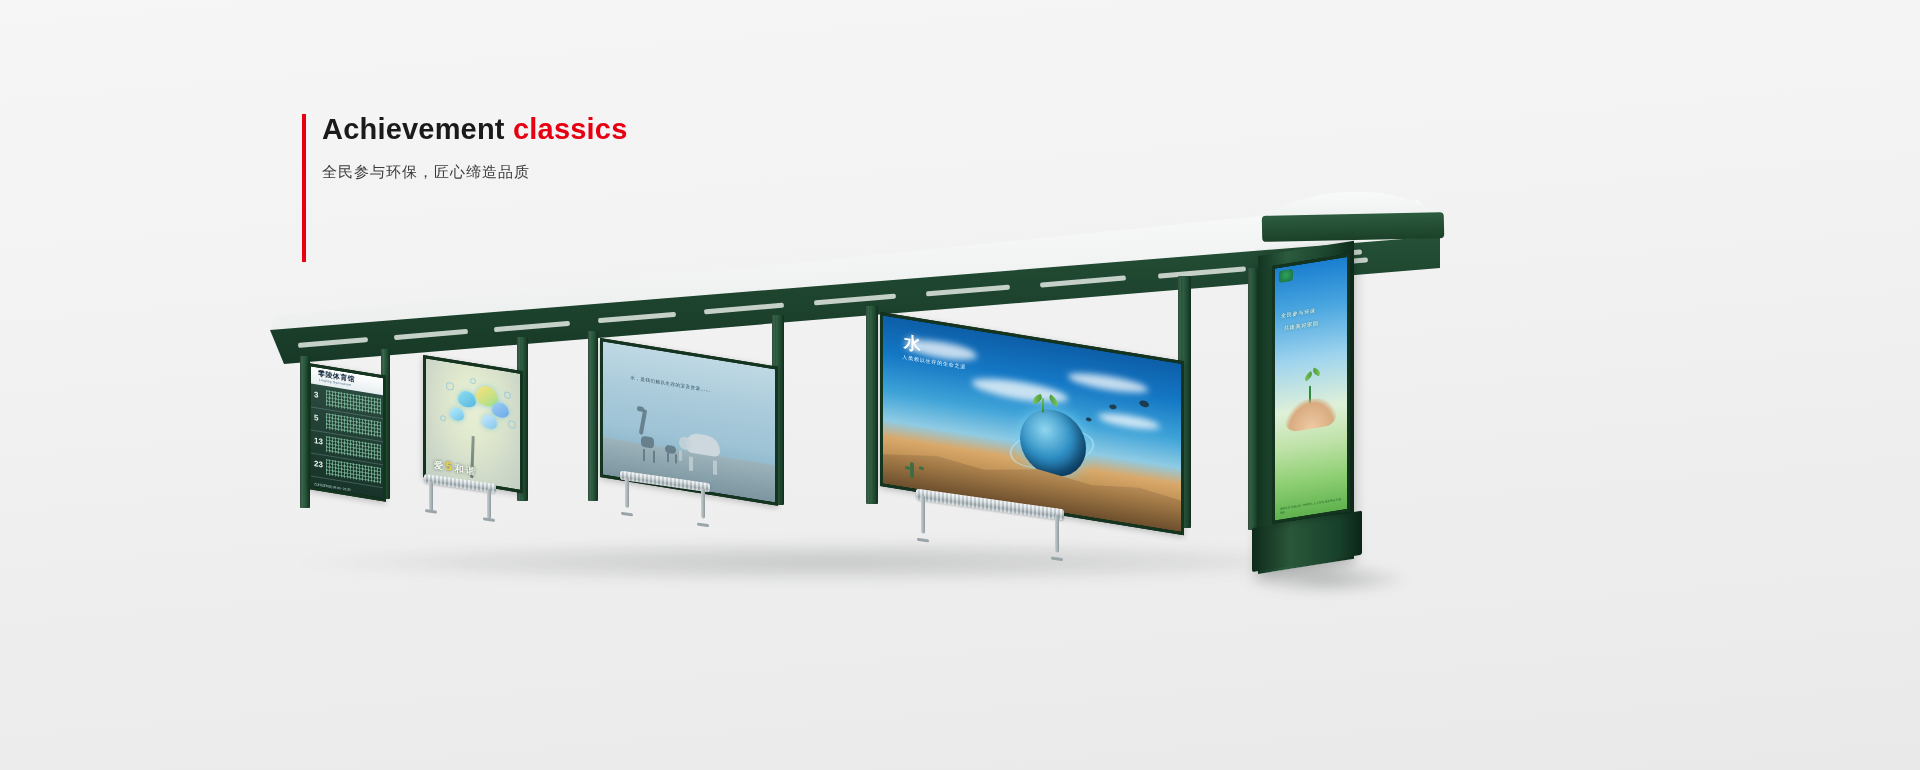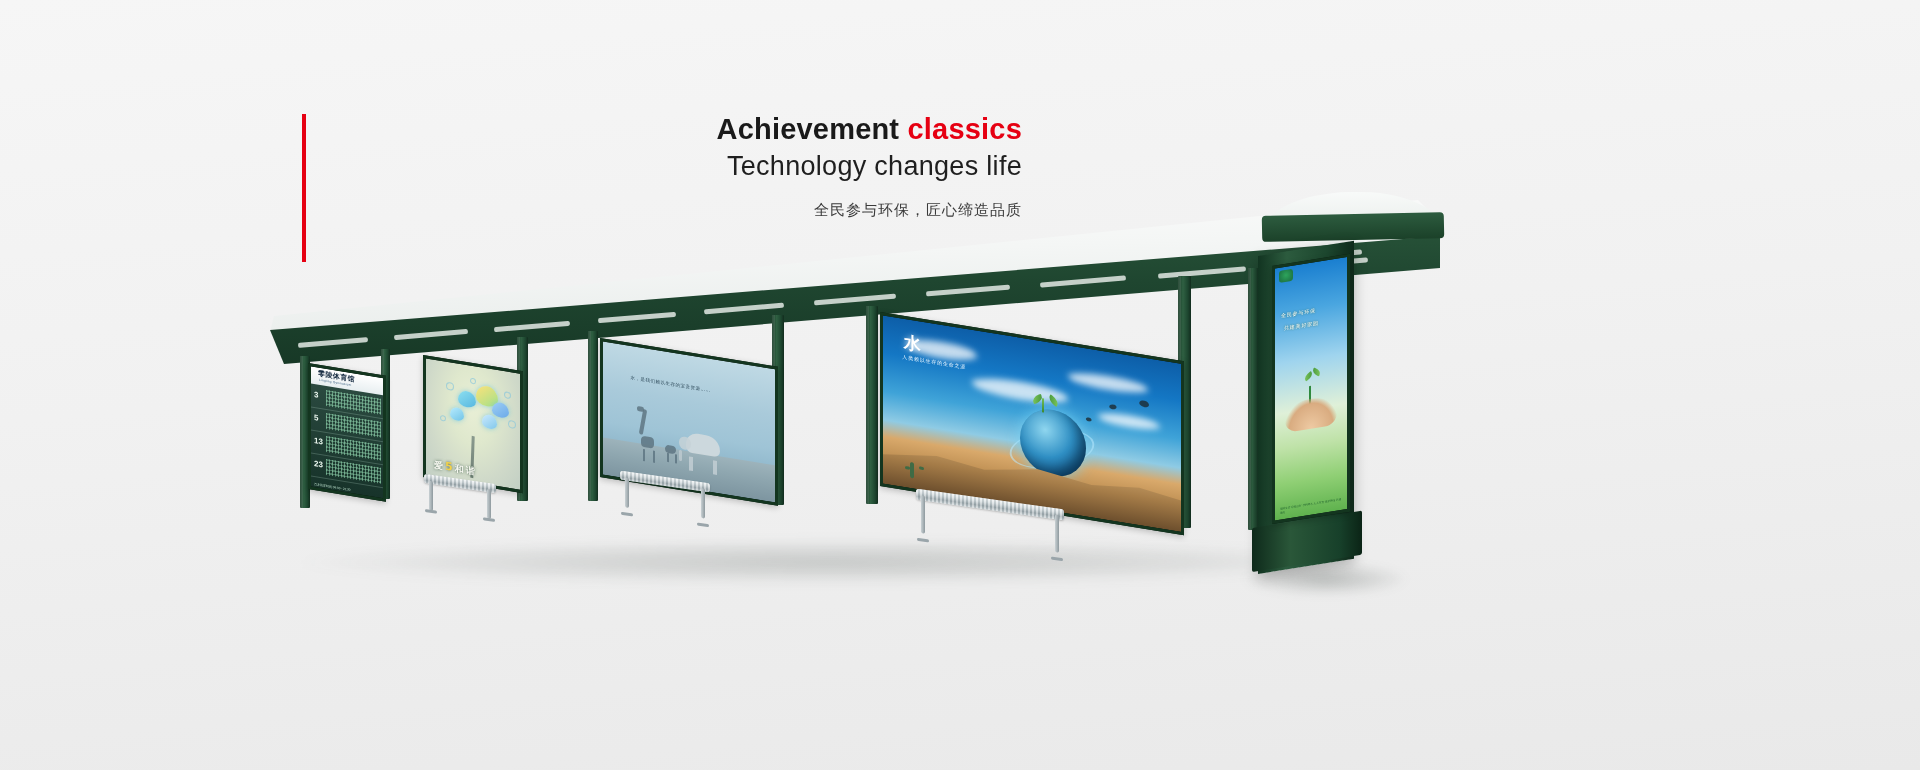--- a/index.html
+++ b/index.html
@@ -11,21 +11,20 @@
     position:relative;
   }
   .stage{
     position:absolute;inset:0;
     background:linear-gradient(175deg,#f6f6f6 0%,#f1f1f1 45%,#ededed 72%,#e9e9e9 100%);
   }
   
   .headline{
     position:absolute;left:302px;top:112px;width:700px;
     padding-left:20px;
-    text-align:right;
   }
   .headline .rule{
     position:absolute;left:0;top:2px;width:4px;height:148px;background:#e60012;
   }
   .h-line1{
     font-size:29px;font-weight:bold;letter-spacing:.2px;line-height:1.18;
     color:#1a1a1a;white-space:nowrap;
   }
   .h-line1 .accent{color:#e60012;}
   .h-line2{
@@ -220,21 +219,20 @@
 
 <div class="stage">
 
   <div class="headline">
     <div class="rule"></div>
 
     <div class="h-line1">
       <span>Achievement </span><span class="accent">classics</span>
     </div>
 
-    <div class="h-line2">Technology changes life</div>
     <div class="h-line4">全民参与环保，匠心缔造品质</div>
   </div>
 
   <div class="shelter">
 
     <div class="shadow"></div>
     <div class="shadow2"></div>
 
     <div class="roof-top"></div>
     <div class="roof-front"></div>

